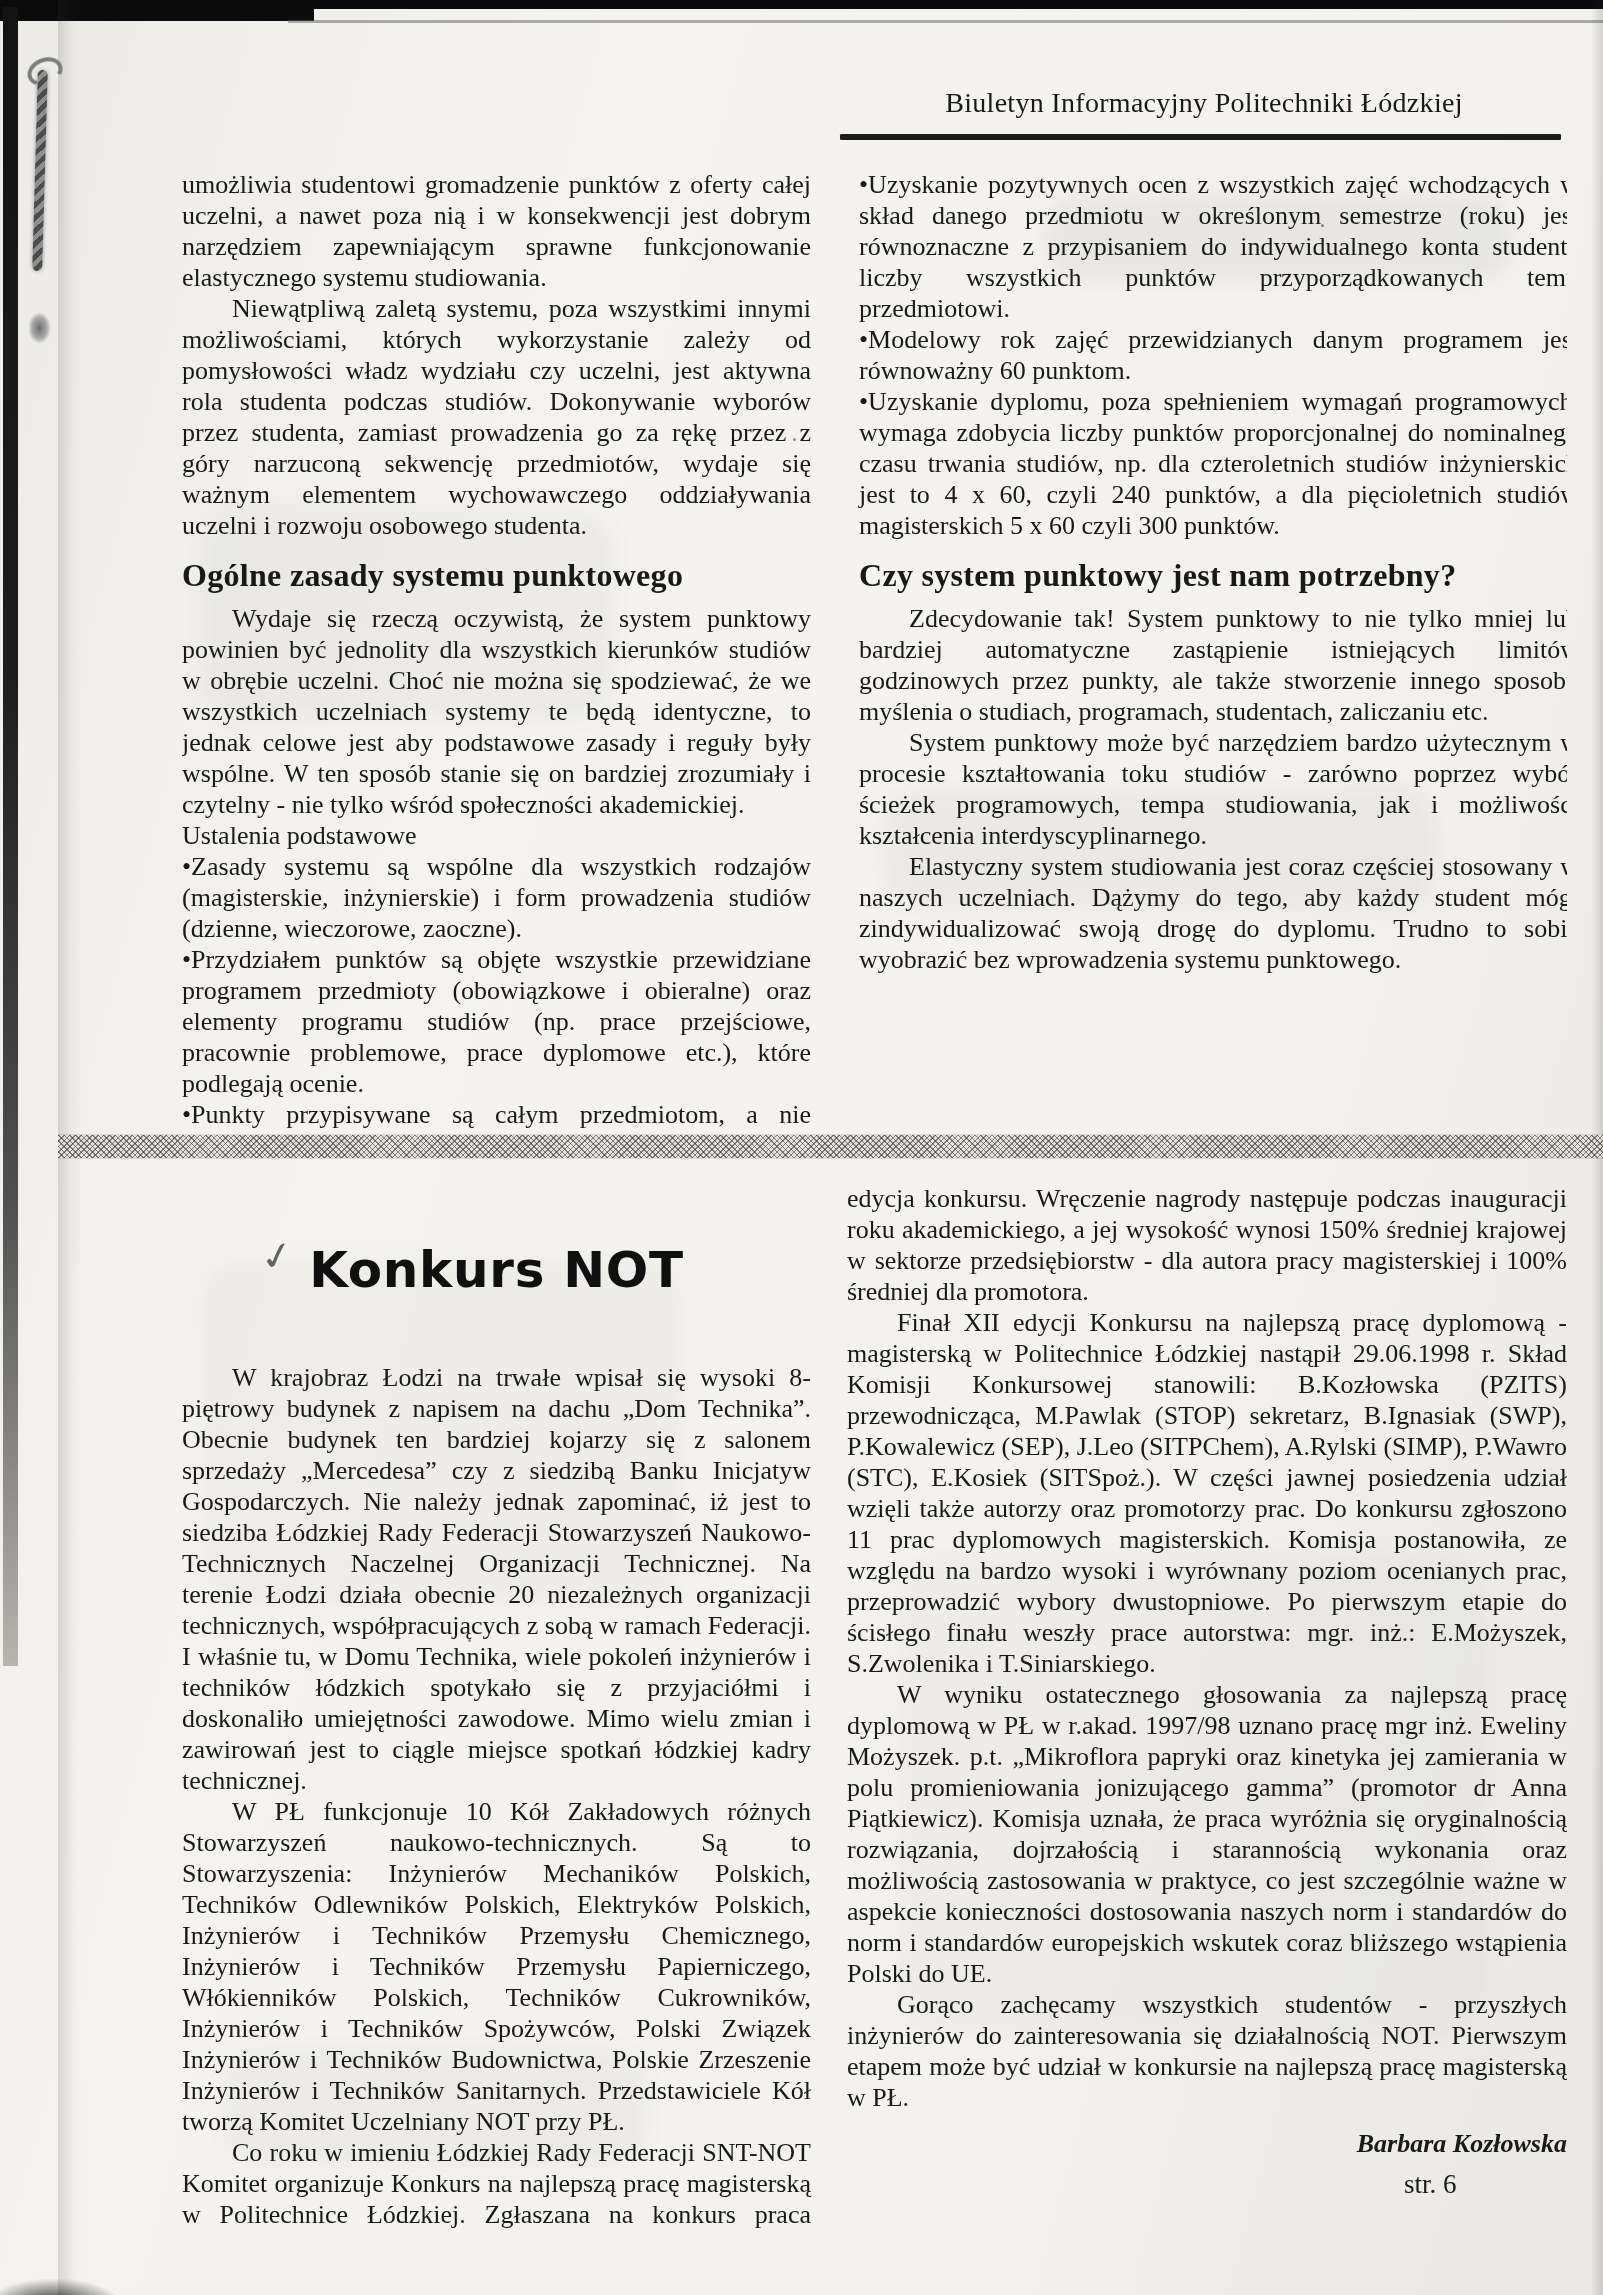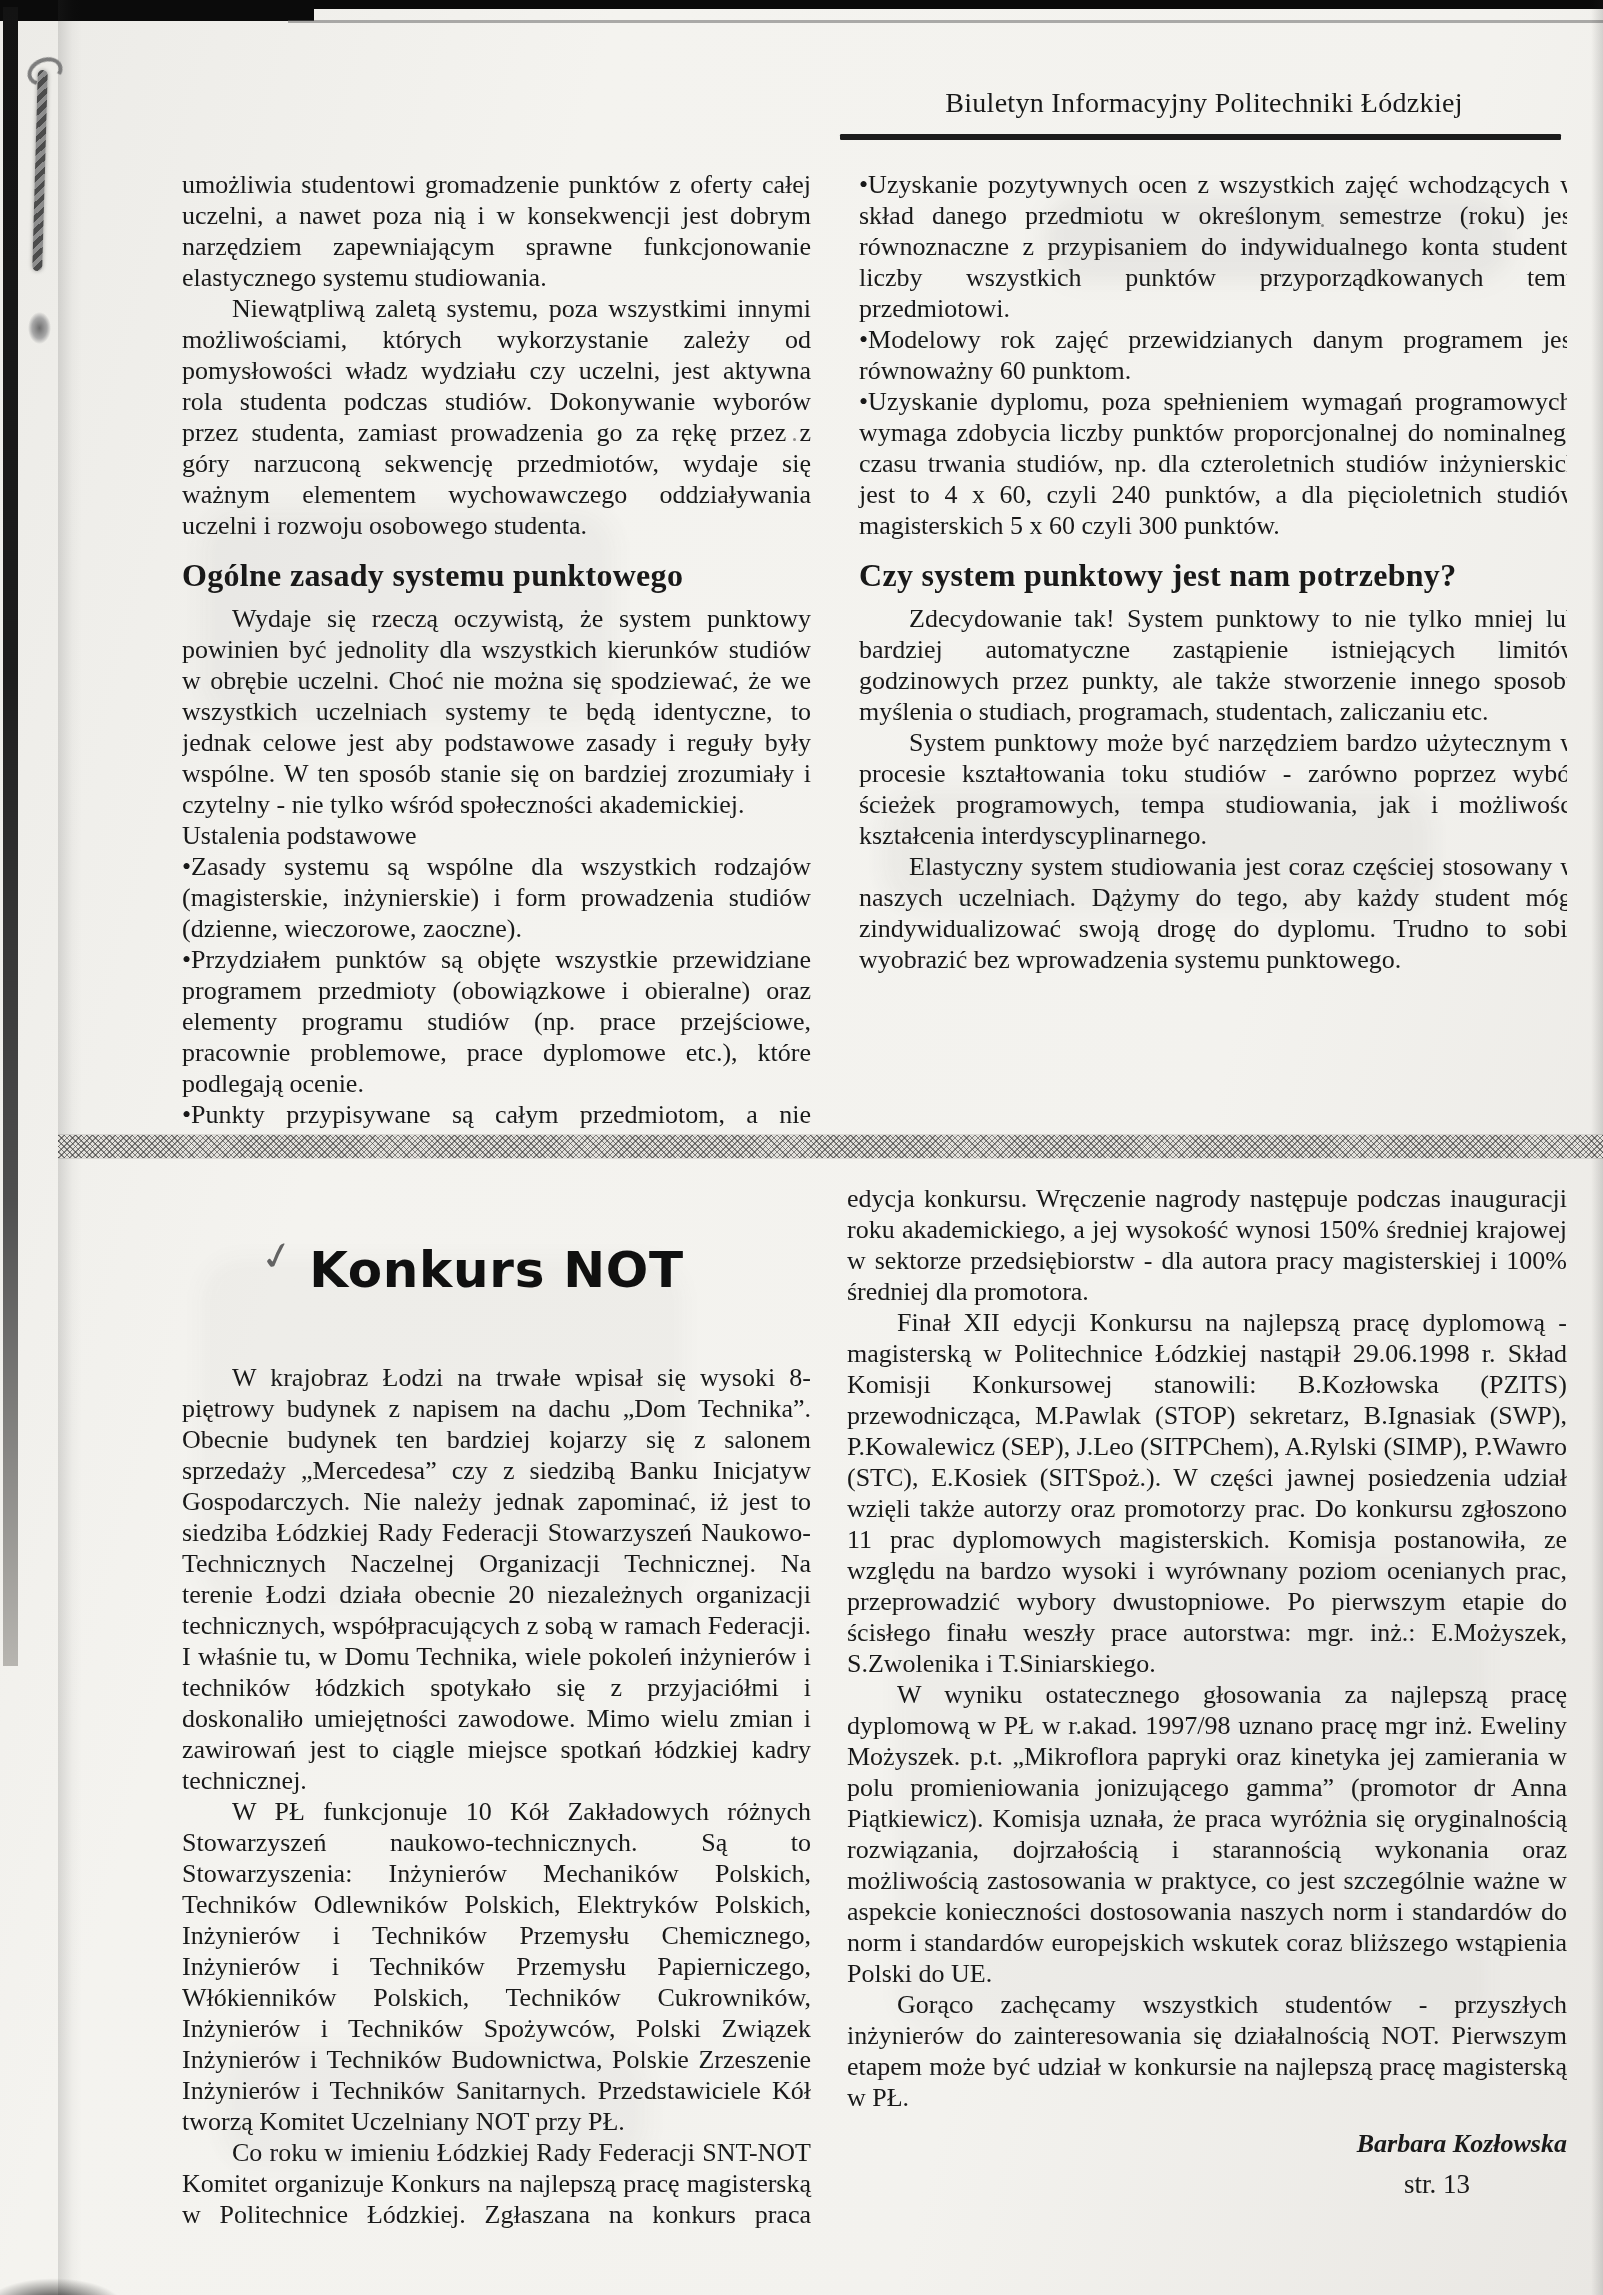--- a/index.html
+++ b/index.html
@@ -148,16 +148,16 @@
     </div>
     <div class="col-right">
         <p class="blk t-continuation">edycja konkursu. Wręczenie nagrody następuje podczas inauguracji roku akademickiego, a jej wysokość wynosi 150% średniej krajowej w sektorze przedsiębiorstw - dla autora pracy magisterskiej i 100% średniej dla promotora.</p>
         <p class="blk t-paragraph">Finał XII edycji Konkursu na najlepszą pracę dyplomową - magisterską w Politechnice Łódzkiej nastąpił 29.06.1998 r. Skład Komisji Konkursowej stanowili: B.Kozłowska (PZITS) przewodnicząca, M.Pawlak (STOP) sekretarz, B.Ignasiak (SWP), P.Kowalewicz (SEP), J.Leo (SITPChem), A.Rylski (SIMP), P.Wawro (STC), E.Kosiek (SITSpoż.). W części jawnej posiedzenia udział wzięli także autorzy oraz promotorzy prac. Do konkursu zgłoszono 11 prac dyplomowych magisterskich. Komisja postanowiła, ze względu na bardzo wysoki i wyrównany poziom ocenianych prac, przeprowadzić wybory dwustopniowe. Po pierwszym etapie do ścisłego finału weszły prace autorstwa: mgr. inż.: E.Możyszek, S.Zwolenika i T.Siniarskiego.</p>
         <p class="blk t-paragraph">W wyniku ostatecznego głosowania za najlepszą pracę dyplomową w PŁ w r.akad. 1997/98 uznano pracę mgr inż. Eweliny Możyszek. p.t. „Mikroflora papryki oraz kinetyka jej zamierania w polu promieniowania jonizującego gamma” (promotor dr Anna Piątkiewicz). Komisja uznała, że praca wyróżnia się oryginalnością rozwiązania, dojrzałością i starannością wykonania oraz możliwością zastosowania w praktyce, co jest szczególnie ważne w aspekcie konieczności dostosowania naszych norm i standardów do norm i standardów europejskich wskutek coraz bliższego wstąpienia Polski do UE.</p>
         <p class="blk t-paragraph">Gorąco zachęcamy wszystkich studentów - przyszłych inżynierów do zainteresowania się działalnością NOT. Pierwszym etapem może być udział w konkursie na najlepszą pracę magisterską w PŁ.</p>
         <p class="blk t-signature">Barbara Kozłowska</p>
       </div>
   </div>
 
-  <div class="page-number">str. 13</div>
+  <div class="page-number">str. 6</div>
 
 </div>
 
 
 </body></html>

